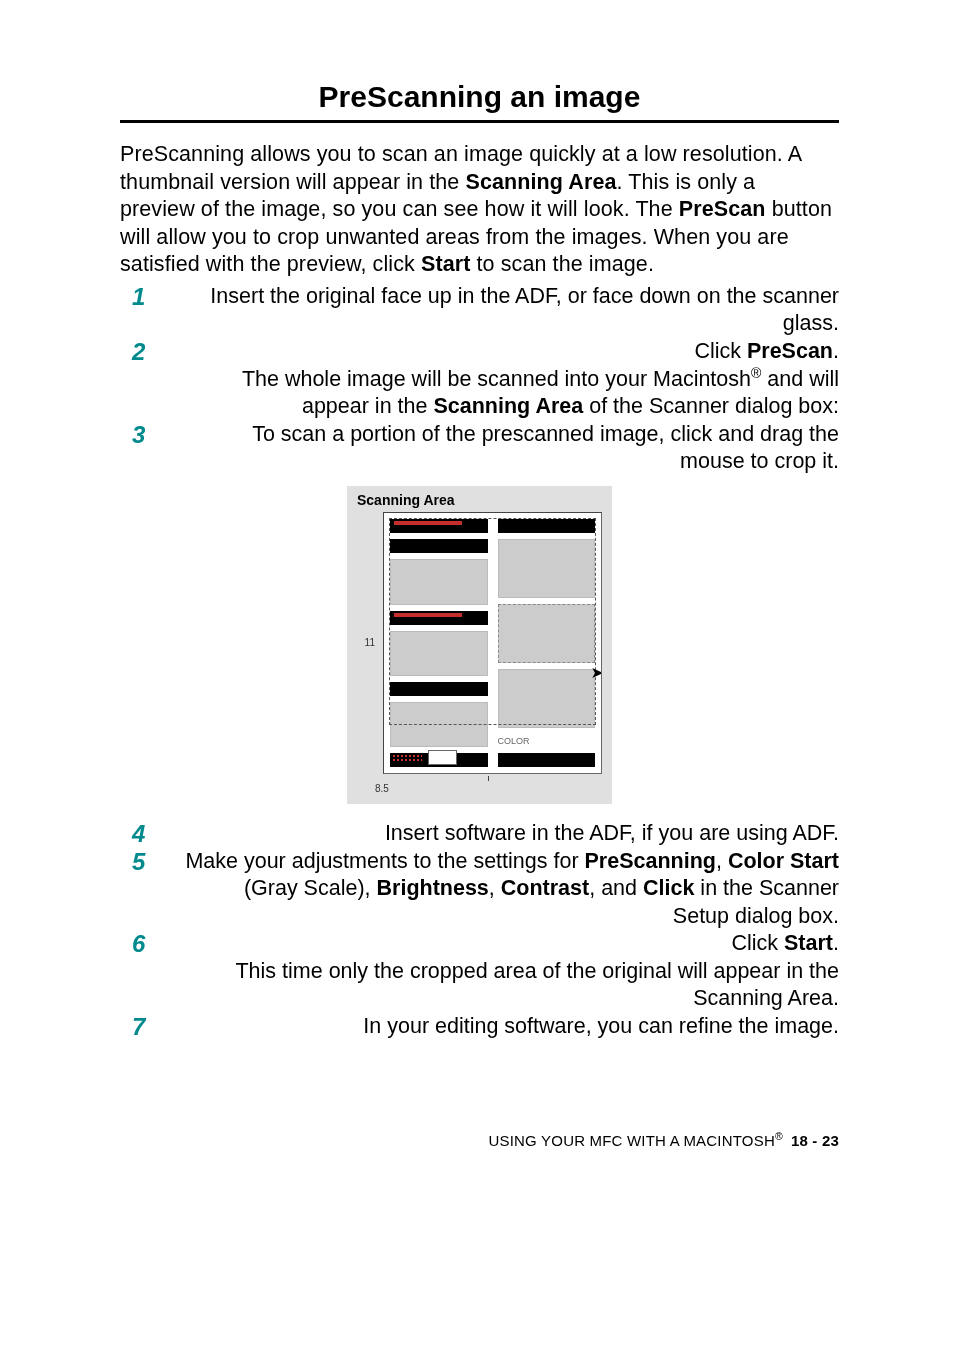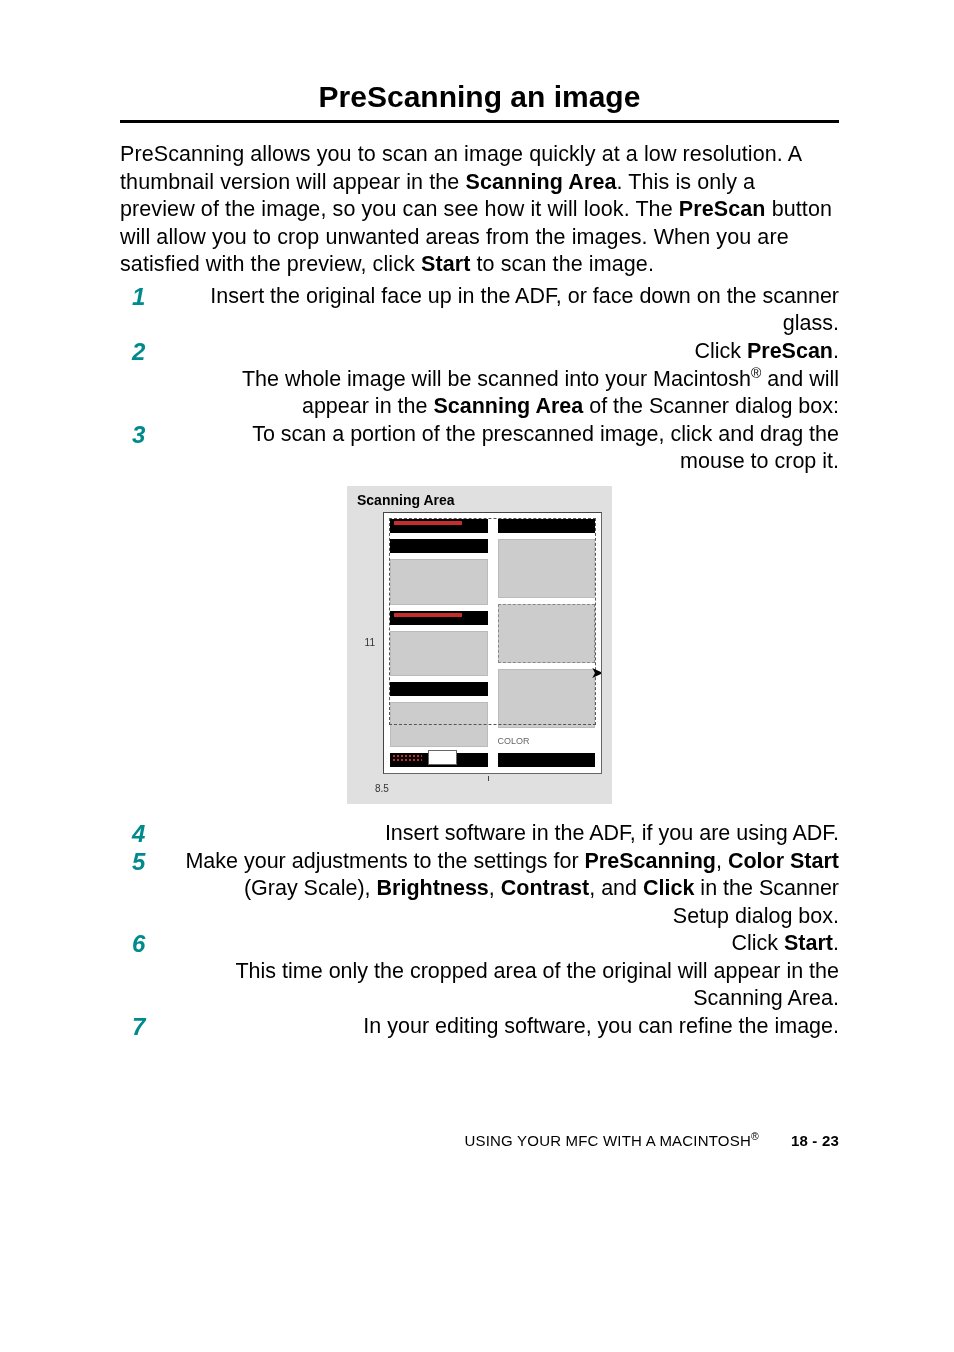--- a/index.html
+++ b/index.html
@@ -185,21 +185,21 @@
     margin-top: 90px;
     text-align: right;
     font-size: 15px;
     letter-spacing: 0.2px;
   }
   .footer .sup2 {
     font-size: 0.7em;
     vertical-align: super;
     line-height: 0;
   }
-  .page-no { font-weight: bold; margin-left: 32px; }
+  .page-no { font-weight: bold; margin-left: 8px; }
 </style>
 </head>
 <body>
 
 <div class="page">
 
   <h2 class="heading">PreScanning an image</h2>
   <hr class="hr">
 
   <p class="intro">

